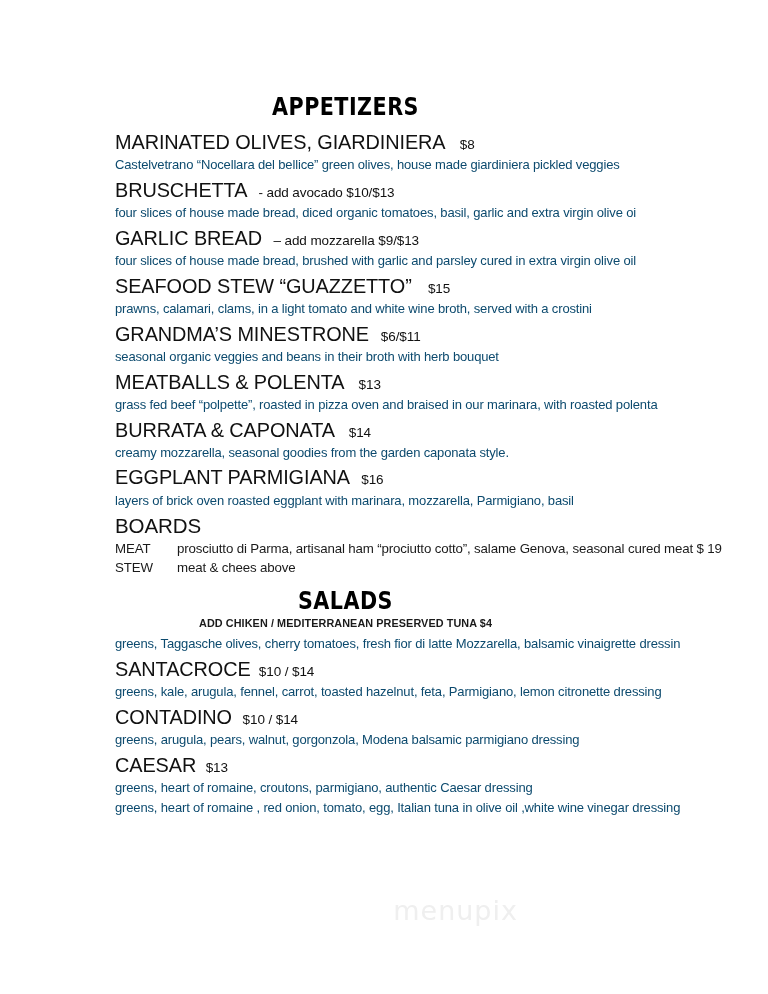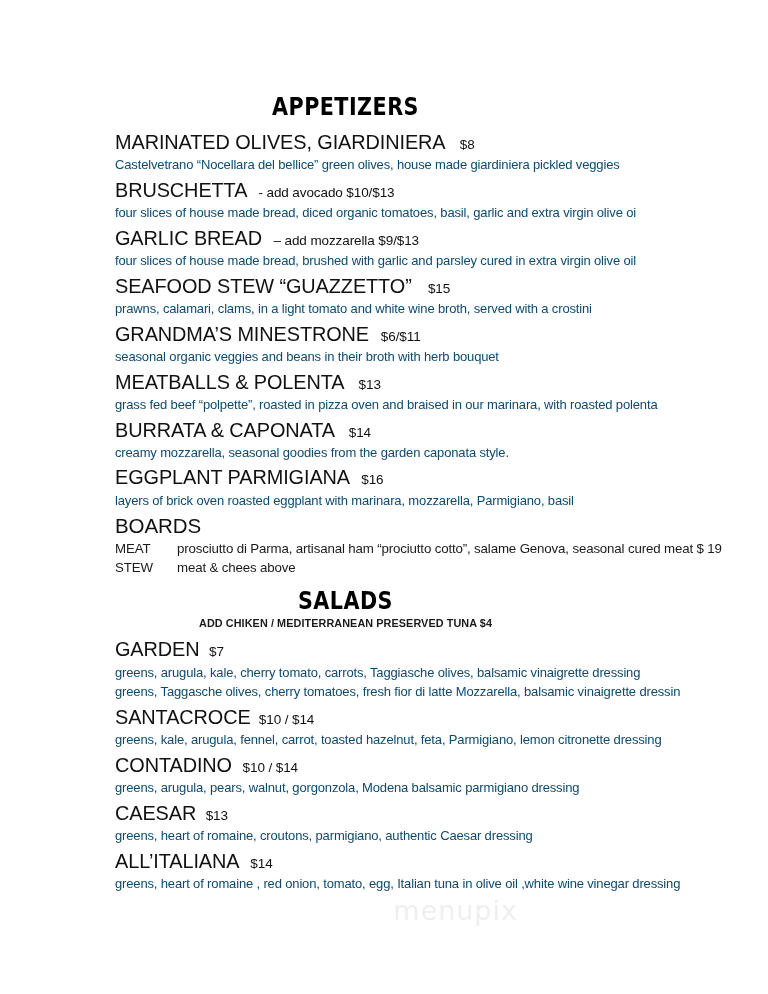--- a/index.html
+++ b/index.html
@@ -200,26 +200,20 @@
     <li class="boards-row">
       <span class="boards-label">STEW</span><span class="boards-text">meat &amp; chees above</span>
     </li>
   </ul>
 
   <div class="section-heading" id="salads-heading">SALADS</div>
   <div class="section-subnote">ADD CHIKEN / MEDITERRANEAN PRESERVED TUNA $4</div>
 
   <ul class="menu-list">
 
-    <li class="menu-item">
-      <span class="item-line">
-        <span class="item-name">GARDEN</span><span class="item-price wide">$7</span>
-      </span>
-      <span class="item-desc">greens, arugula, kale, cherry tomato, carrots, Taggiasche olives, balsamic vinaigrette dressing</span>
-    </li>
 
     <li class="menu-item">
       <span class="item-desc">greens, Taggasche olives, cherry tomatoes, fresh fior di latte Mozzarella, balsamic vinaigrette dressin</span>
     </li>
 
     <li class="menu-item">
       <span class="item-line">
         <span class="item-name">SANTACROCE</span><span class="item-price">$10 / $14</span>
       </span>
       <span class="item-desc">greens, kale, arugula, fennel, carrot, toasted hazelnut, feta, Parmigiano, lemon citronette dressing</span>
@@ -233,23 +227,20 @@
     </li>
 
     <li class="menu-item">
       <span class="item-line">
         <span class="item-name">CAESAR</span><span class="item-price wide">$13</span>
       </span>
       <span class="item-desc">greens, heart of romaine,  croutons, parmigiano, authentic Caesar dressing</span>
     </li>
 
     <li class="menu-item">
-      <span class="item-line">
-        <span class="item-name">ALL’ITALIANA</span><span class="item-price wide">$14</span>
-      </span>
       <span class="item-desc">greens, heart of romaine , red onion, tomato, egg, Italian tuna in olive oil ,white wine vinegar dressing</span>
     </li>
 
   </ul>
 
   <div class="watermark">menupix</div>
 
 </div>
 
 </body></html>

